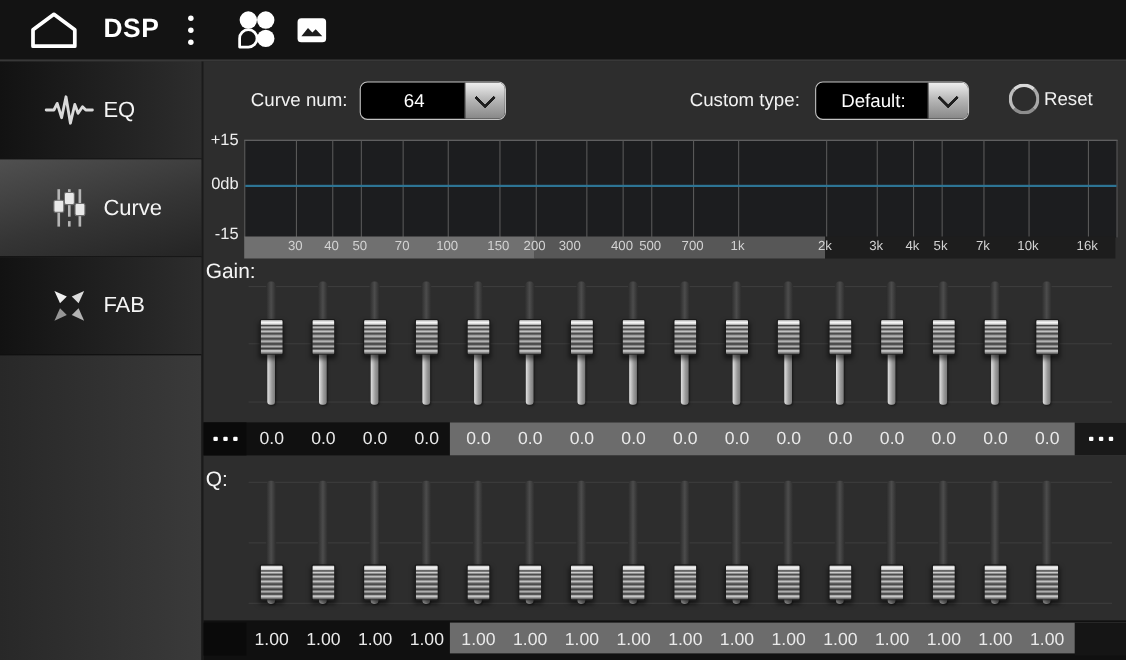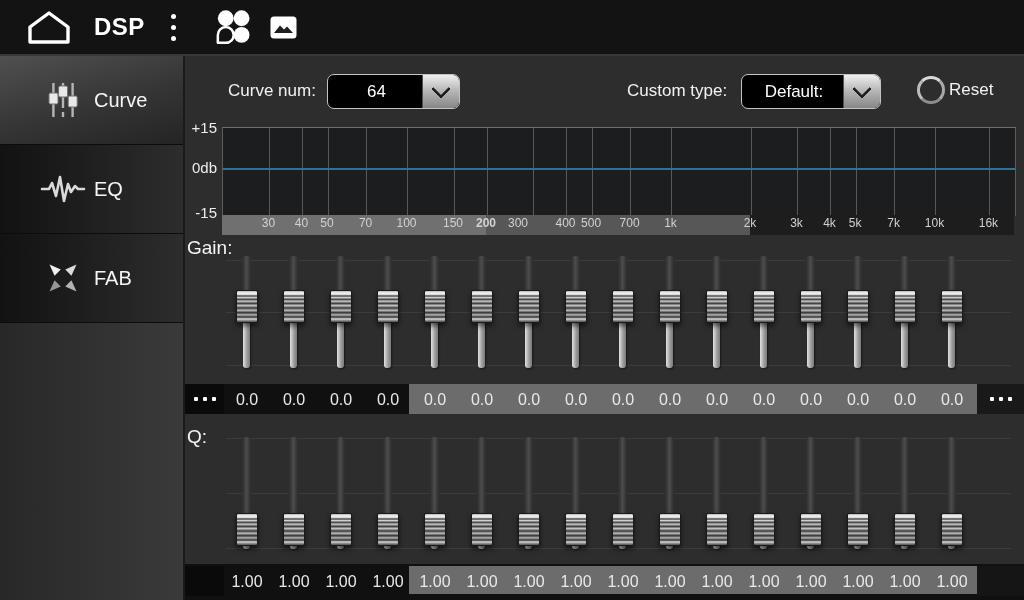--- a/index.html
+++ b/index.html
@@ -99,41 +99,41 @@
     </span>
     <span class="sb-ico" style="margin-left:18px">
       <svg width="27" height="23" viewBox="0 0 27 23">
         <rect x="0.5" y="0.5" width="26" height="22" rx="3.5" fill="#fff"></rect>
         <path d="M4 17 L10 9.5 L14 13.5 L17 10.5 L23 17 Z" fill="#1d1d1d"></path>
       </svg>
     </span>
   </header>
 
   <aside class="sidebar">
+    <div class="nav-item">
+      <span class="nav-ico">
+        <svg width="46" height="32" viewBox="0 0 46 32">
+          <polyline points="2,16 9,16 12,10 16,23 20,4 24,28 28,11 31,19 35,13 38,16 44,16" fill="none" stroke="#dadada" stroke-width="2.6" stroke-linejoin="round" stroke-linecap="round"></polyline>
+        </svg>
+      </span>
+      <span class="nav-label">EQ</span>
+    </div>
     <div class="nav-item selected">
       <span class="nav-ico">
         <svg width="34" height="38" viewBox="0 0 34 38">
           <rect x="6.2" y="2" width="2.4" height="34" fill="#b5b5b5"></rect>
           <rect x="15.8" y="2" width="2.4" height="25" fill="#b5b5b5"></rect>
           <rect x="15.8" y="31" width="2.4" height="5" fill="#b5b5b5"></rect>
           <rect x="25.4" y="2" width="2.4" height="34" fill="#b5b5b5"></rect>
           <rect x="3" y="12" width="9" height="11" rx="1.5" fill="#e9e9e9" stroke="#6e6e6e"></rect>
           <rect x="12.6" y="5" width="9" height="11" rx="1.5" fill="#e9e9e9" stroke="#6e6e6e"></rect>
           <rect x="22.2" y="15" width="9" height="11" rx="1.5" fill="#e9e9e9" stroke="#6e6e6e"></rect>
         </svg>
       </span>
       <span class="nav-label">Curve</span>
-    </div>
-    <div class="nav-item">
-      <span class="nav-ico">
-        <svg width="46" height="32" viewBox="0 0 46 32">
-          <polyline points="2,16 9,16 12,10 16,23 20,4 24,28 28,11 31,19 35,13 38,16 44,16" fill="none" stroke="#dadada" stroke-width="2.6" stroke-linejoin="round" stroke-linecap="round"></polyline>
-        </svg>
-      </span>
-      <span class="nav-label">EQ</span>
     </div>
     <div class="nav-item">
       <span class="nav-ico">
         <svg width="36" height="36" viewBox="0 0 32 32">
           <polygon points="4,4 14,8.5 8.5,14" fill="#f0f0f0"></polygon>
           <polygon points="28,4 23.5,14 18,8.5" fill="#dcdcdc"></polygon>
           <polygon points="4,28 8.5,18 14,23.5" fill="#969696"></polygon>
           <polygon points="28,28 18,23.5 23.5,18" fill="#b3b3b3"></polygon>
         </svg>
       </span>
@@ -186,21 +186,21 @@
   <div class="axis" id="axis">
       <div class="axis-seg" style="left: 0px; width: 264px; background: rgb(112, 112, 112);"></div>
       <div class="axis-seg" style="left: 264px; width: 264px; background: rgb(87, 87, 87);"></div>
       <div class="axis-seg" style="left: 528px; width: 264px; background: rgb(29, 29, 29);"></div>
       <div class="tick" style="left: 46.4881px;">30</div>
       <div class="tick" style="left: 79.4719px;">40</div>
       <div class="tick" style="left: 105.056px;">50</div>
       <div class="tick" style="left: 143.634px;">70</div>
       <div class="tick" style="left: 184.528px;">100</div>
       <div class="tick" style="left: 231.016px;">150</div>
-      <div class="tick" style="left: 264px; font-weight: bold;">200</div>
+      <div class="tick" style="left: 264px;">200</div>
       <div class="tick" style="left: 296px;">300</div>
       <div class="tick" style="left: 343.472px;">400</div>
       <div class="tick" style="left: 369.056px;">500</div>
       <div class="tick" style="left: 407.634px;">700</div>
       <div class="tick" style="left: 448.528px;">1k</div>
       <div class="tick" style="left: 528px;">2k</div>
       <div class="tick" style="left: 574.488px;">3k</div>
       <div class="tick" style="left: 607.472px;">4k</div>
       <div class="tick" style="left: 633.056px;">5k</div>
       <div class="tick" style="left: 671.634px;">7k</div>

